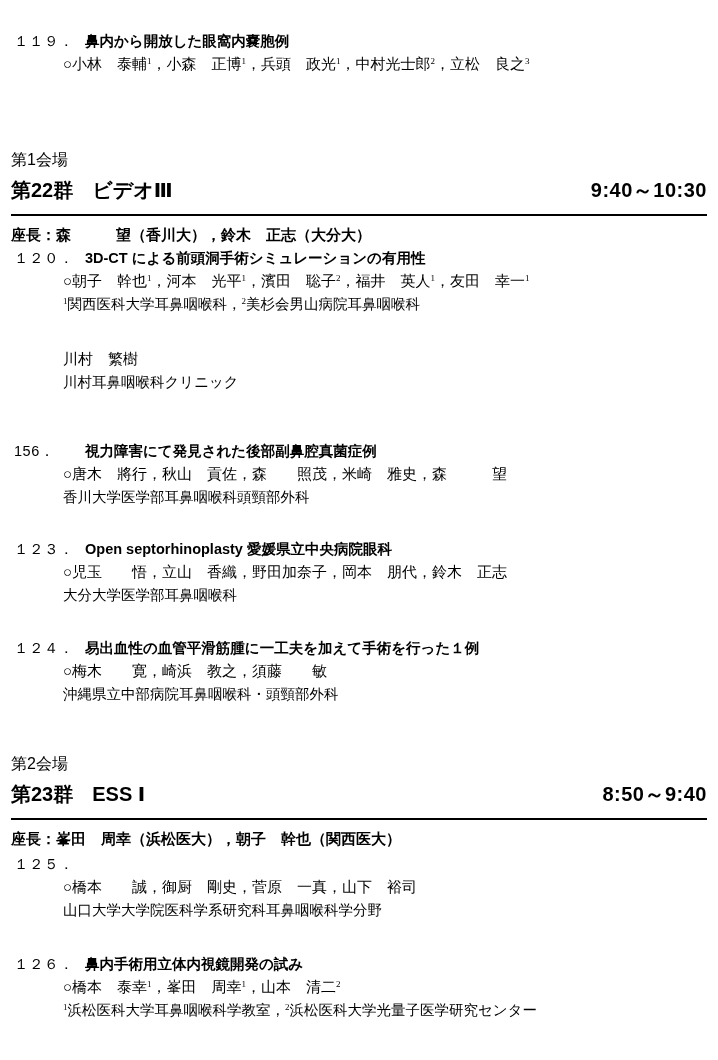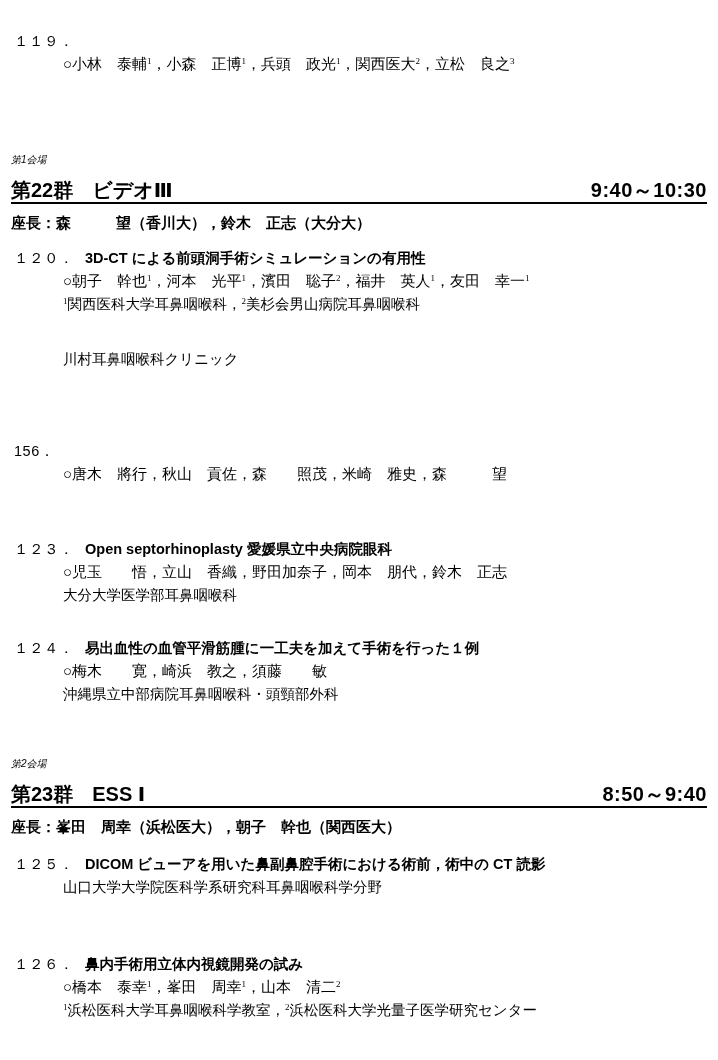--- a/index.html
+++ b/index.html
@@ -58,30 +58,29 @@
   }
 
   
   .section {
     position: absolute;
     left: 11px;
     width: 696px;
   }
   .venue {
     font-family: "Liberation Sans", "DejaVu Sans", sans-serif;
-    font-size: 10px;
+    font-size: 16px;
     line-height: 18px;
-    font-style: italic;
   }
   .session-row {
     display: flex;
     justify-content: space-between;
     align-items: baseline;
     margin-top: 9px;
-    padding-bottom: 0;
+    padding-bottom: 12px;
     border-bottom: 2px solid #000000;
     font-family: "Liberation Sans", "DejaVu Sans", sans-serif;
     font-weight: bold;
     font-size: 20px;
     line-height: 24px;
     white-space: nowrap;
   }
   .session-title {
     margin-left: 19px;
   }
@@ -99,22 +98,23 @@
   }
 </style>
 </head>
 <body>
 
 <div class="page">
 
   <div class="item" style="top:30px">
     <div class="item-head">
       <span class="item-number">１１９．</span>
+      <span class="item-title">鼻内から開放した眼窩内嚢胞例</span>
     </div>
-    <div class="item-authors"><span>○小林　泰輔</span><sup>1</sup><span>，小森　正博</span><sup>1</sup><span>，兵頭　政光</span><sup>1</sup><span>，関西医大</span><sup>2</sup><span>，立松　良之</span><sup>3</sup></div>
+    <div class="item-authors"><span>○小林　泰輔</span><sup>1</sup><span>，小森　正博</span><sup>1</sup><span>，兵頭　政光</span><sup>1</sup><span>，中村光士郎</span><sup>2</sup><span>，立松　良之</span><sup>3</sup></div>
   </div>
 
   <div class="section" style="top:151px">
     <div class="venue">第1会場</div>
     <div class="session-row">
       <div><span>第22群</span><span class="session-title">ビデオⅢ</span></div>
       <div class="session-time">9:40～10:30</div>
     </div>
     <div class="chairs">座長：森　　　望（香川大），鈴木　正志（大分大）</div>
   </div>
@@ -122,28 +122,31 @@
   <div class="item" style="top:247px">
     <div class="item-head">
       <span class="item-number">１２０．</span>
       <span class="item-title">3D-CT による前頭洞手術シミュレーションの有用性</span>
     </div>
     <div class="item-authors"><span>○朝子　幹也</span><sup>1</sup><span>，河本　光平</span><sup>1</sup><span>，濱田　聡子</span><sup>2</sup><span>，福井　英人</span><sup>1</sup><span>，友田　幸一</span><sup>1</sup></div>
     <div class="item-affil"><sup>1</sup><span>関西医科大学耳鼻咽喉科，</span><sup>2</sup><span>美杉会男山病院耳鼻咽喉科</span></div>
   </div>
 
   <div class="item" style="top:348px">
+    <div class="item-authors"><span>川村　繁樹</span></div>
     <div class="item-affil"><span>川村耳鼻咽喉科クリニック</span></div>
   </div>
 
   <div class="item" style="top:440px">
     <div class="item-head">
       <span class="item-number">156．</span>
+      <span class="item-title">視力障害にて発見された後部副鼻腔真菌症例</span>
     </div>
     <div class="item-authors"><span>○唐木　將行，秋山　貢佐，森　　照茂，米崎　雅史，森　　　望</span></div>
+    <div class="item-affil"><span>香川大学医学部耳鼻咽喉科頭頸部外科</span></div>
   </div>
 
   <div class="item" style="top:538px">
     <div class="item-head">
       <span class="item-number">１２３．</span>
       <span class="item-title">Open septorhinoplasty 愛媛県立中央病院眼科</span>
     </div>
     <div class="item-authors"><span>○児玉　　悟，立山　香織，野田加奈子，岡本　朋代，鈴木　正志</span></div>
     <div class="item-affil"><span>大分大学医学部耳鼻咽喉科</span></div>
   </div>
@@ -162,22 +165,22 @@
     <div class="session-row">
       <div><span>第23群</span><span class="session-title">ESS Ⅰ</span></div>
       <div class="session-time">8:50～9:40</div>
     </div>
     <div class="chairs">座長：峯田　周幸（浜松医大），朝子　幹也（関西医大）</div>
   </div>
 
   <div class="item" style="top:853px">
     <div class="item-head">
       <span class="item-number">１２５．</span>
-      <span class="item-title">DICOM ビューアを用いた鼻副鼻腔手術における術前，術中の CT 読影</span>
     </div>
+    <div class="item-authors"><span>○橋本　　誠，御厨　剛史，菅原　一真，山下　裕司</span></div>
     <div class="item-affil"><span>山口大学大学院医科学系研究科耳鼻咽喉科学分野</span></div>
   </div>
 
   <div class="item" style="top:953px">
     <div class="item-head">
       <span class="item-number">１２６．</span>
       <span class="item-title">鼻内手術用立体内視鏡開発の試み</span>
     </div>
     <div class="item-authors"><span>○橋本　泰幸</span><sup>1</sup><span>，峯田　周幸</span><sup>1</sup><span>，山本　清二</span><sup>2</sup></div>
     <div class="item-affil"><sup>1</sup><span>浜松医科大学耳鼻咽喉科学教室，</span><sup>2</sup><span>浜松医科大学光量子医学研究センター</span></div>

